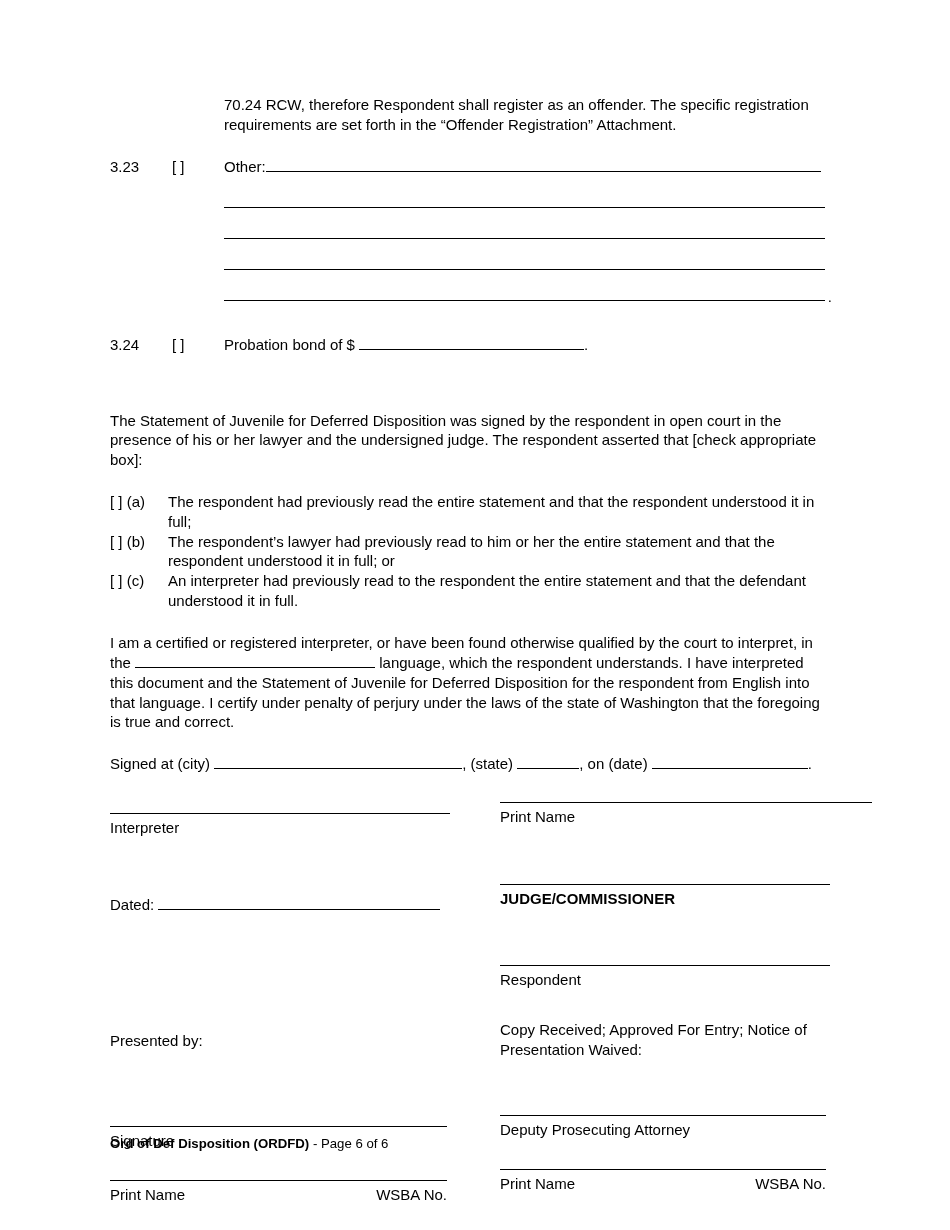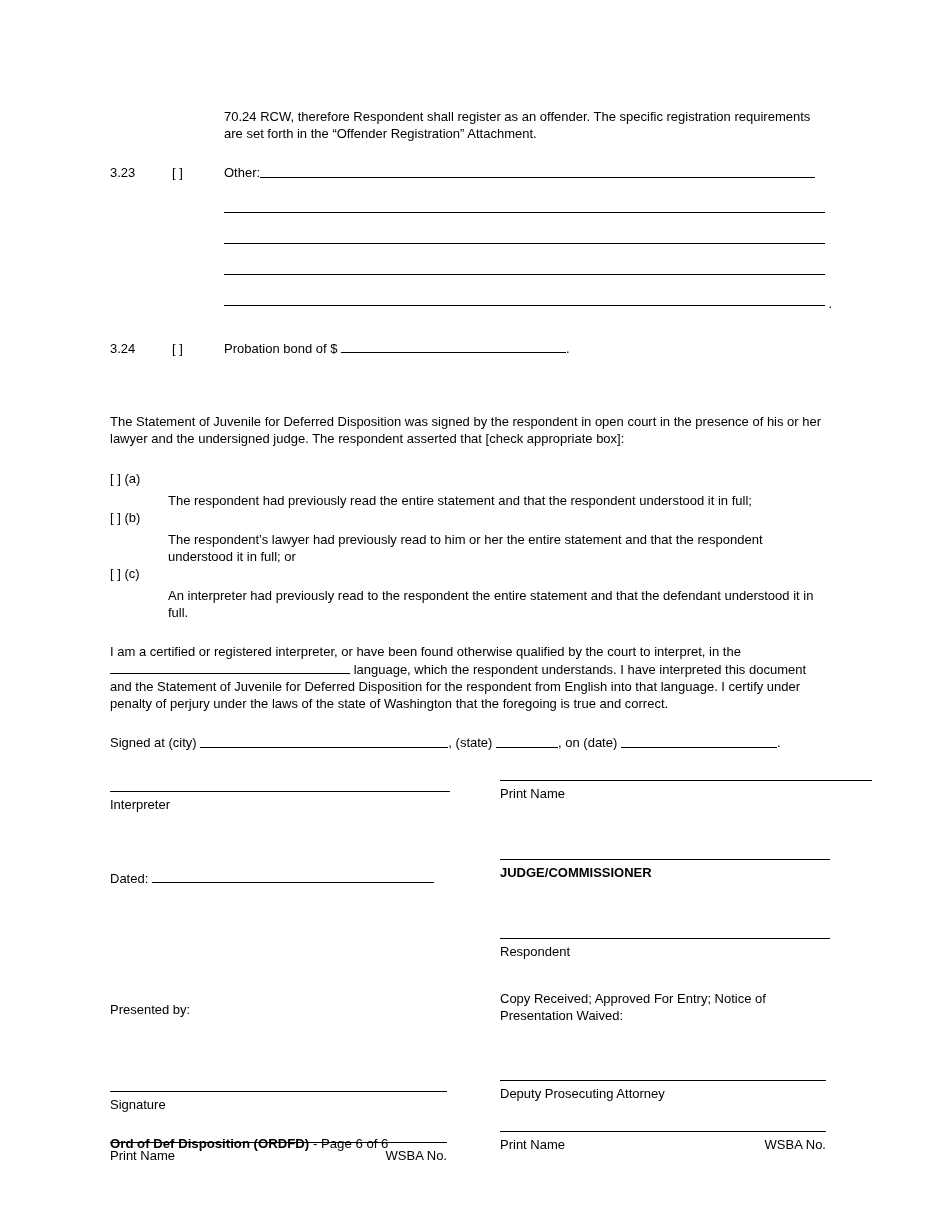--- a/index.html
+++ b/index.html
@@ -18,23 +18,23 @@
     position: absolute;
     left: 0; top: 0;
     width: 950px;
     height: 1230px;
     padding: 0;
     box-sizing: border-box;
   }
   .content {
     position: absolute;
     left: 110px;
-    top: 108px;
+    top: 95px;
     width: 715px;
-    font-size: 13px;
+    font-size: 15px;
     line-height: 1.32;
   }
 
   
   .num-row {
     display: flex;
     align-items: flex-start;
     margin-top: 0;
   }
   .num-col {
@@ -96,21 +96,21 @@
   
   .abc-row {
     display: flex;
     align-items: flex-start;
     margin-top: 0;
   }
   .abc-mark {
     flex: 0 0 58px;
     width: 58px;
   }
-  .abc-body { flex: 1 1 auto; margin-top: 22px; }
+  .abc-body { flex: 1 1 auto; }
 
   
   .sig-grid {
     display: flex;
     width: 715px;
   }
   .sig-left { width: 390px; flex: 0 0 390px; margin-top: 11px; }
   .sig-right { flex: 1 1 auto; padding-left: 0; }
 
   .rule-thin { border-bottom: 1px solid #000; height: 0; }

